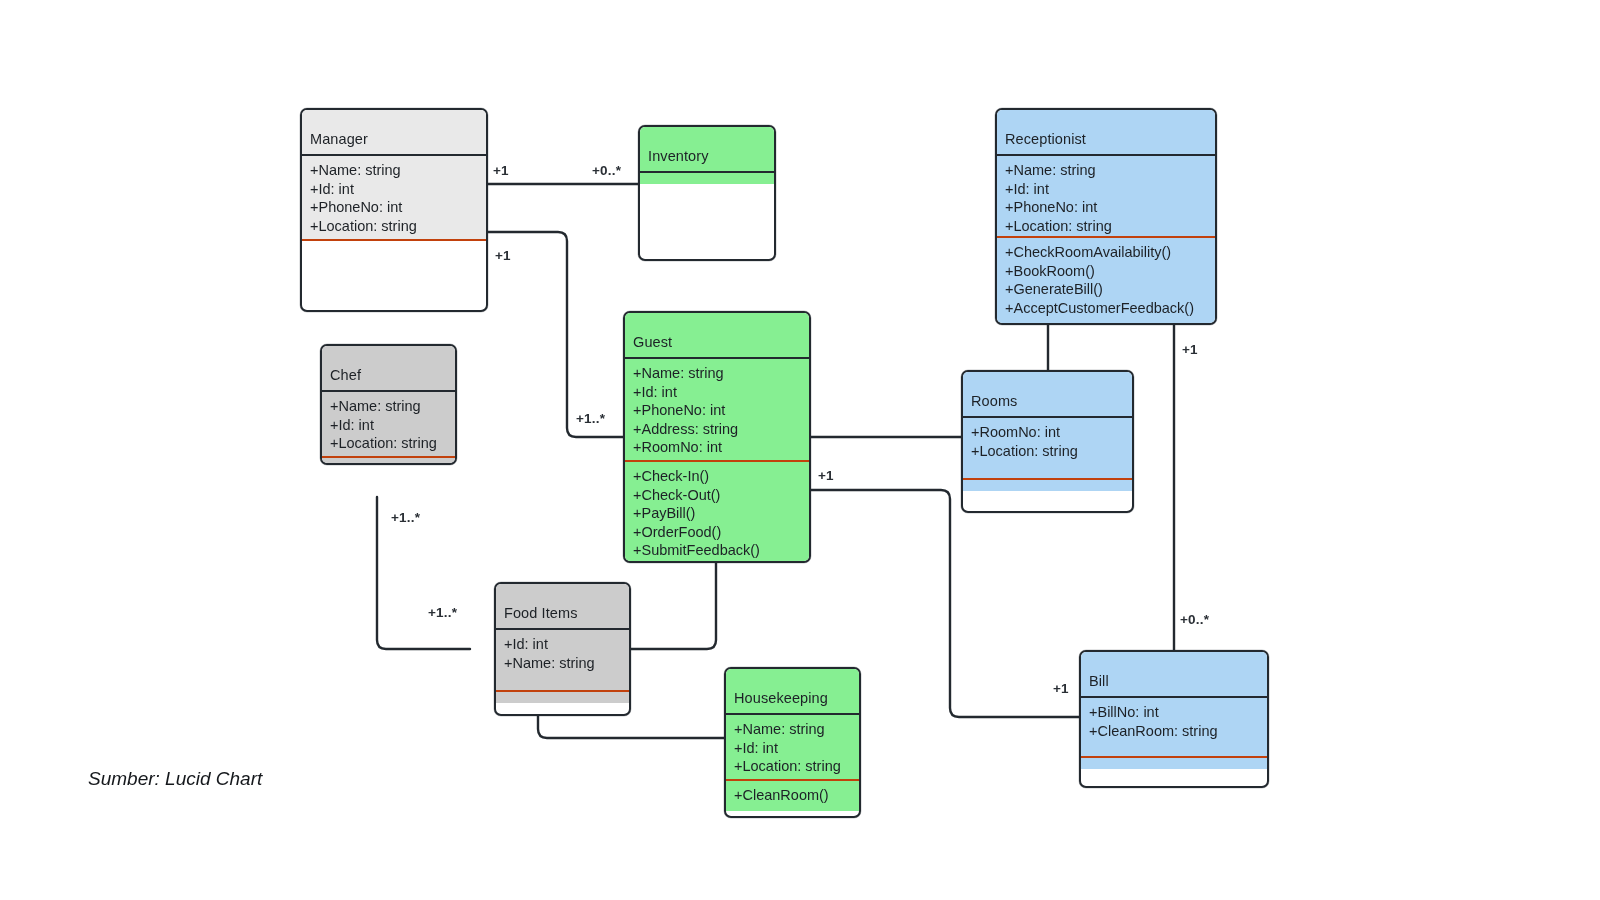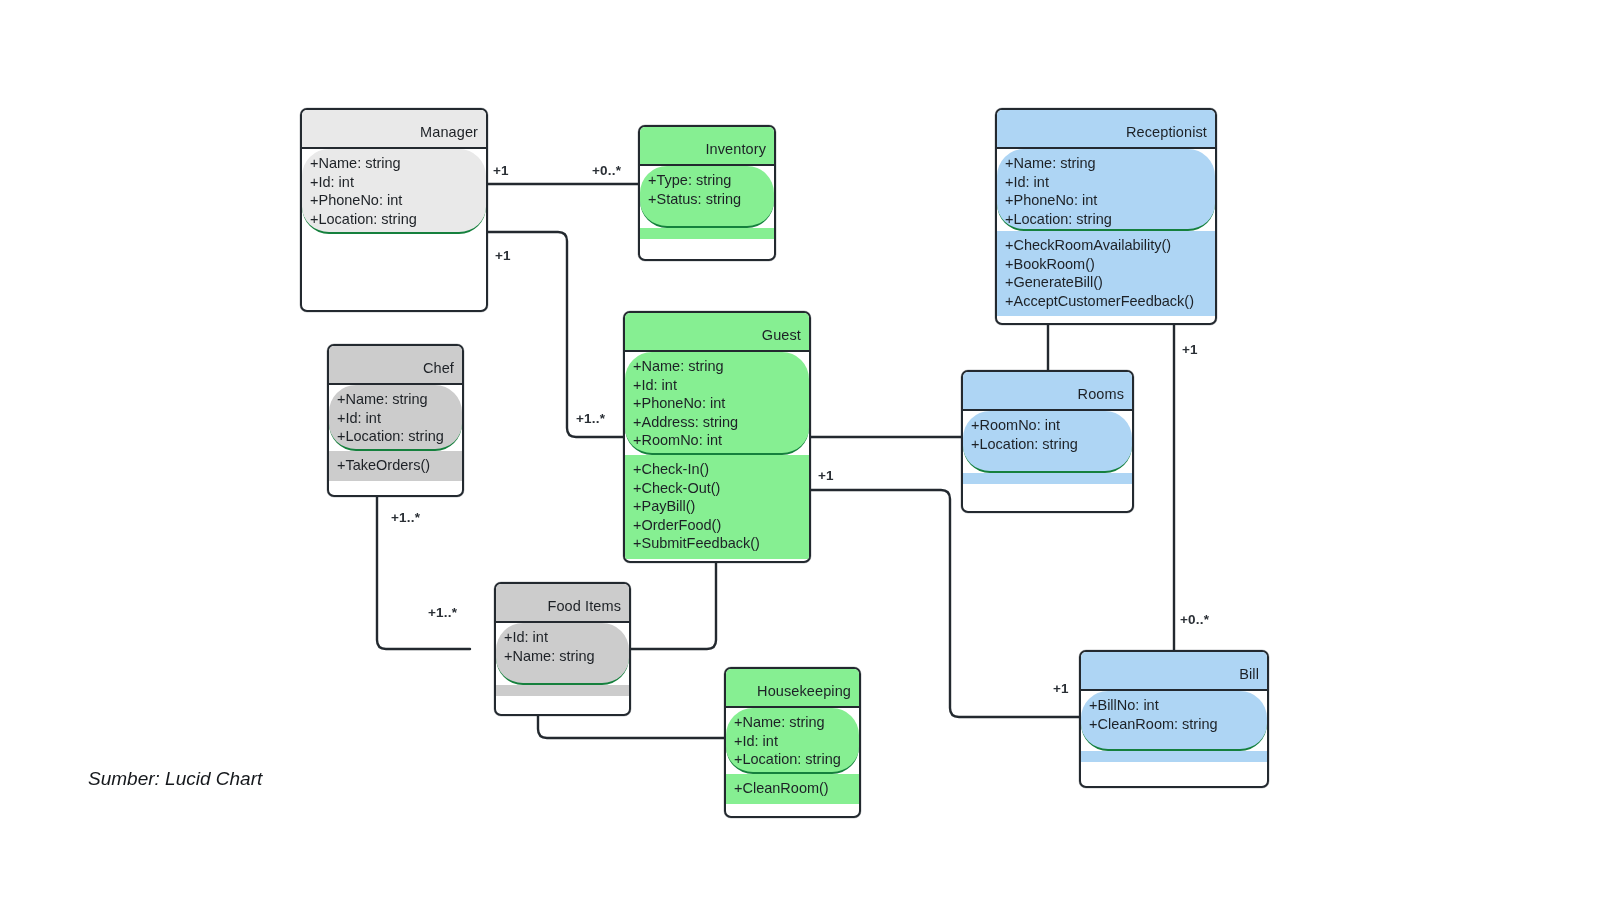--- a/index.html
+++ b/index.html
@@ -38,33 +38,32 @@
     border-radius: 7px;
     overflow: hidden;
     background: #ffffff;
     box-shadow: 0 0 0 0.5px rgba(35,41,47,0.25);
   }
   .uml-class .sec {
     box-sizing: border-box;
     padding: 5px 8px 6px 8px;
   }
   .uml-class .sec.title {
-    text-align: right;
-    padding: 14px 8px 7px 8px;
+    text-align: left;
+    padding: 21px 8px 7px 8px;
     border-bottom: 2px solid #23292f;
     font-size: 14.5px;
     color: #1d2126;
     letter-spacing: 0.1px;
   }
   .uml-class .sec.attrs {
-    border-bottom: 2px solid #15803d;
+    border-bottom: 2px solid #c2410c;
     font-size: 14.5px;
     line-height: 18.6px;
     color: #1d2126;
-    border-radius: 27px;
   }
   .uml-class .sec.methods {
     font-size: 14.5px;
     line-height: 18.6px;
     color: #1d2126;
   }
   .uml-class .row { white-space: nowrap; }
 
   
   .fill-grey-light .sec { background: #e9e9e9; }
@@ -112,42 +111,38 @@
         <div class="sec title">Manager</div>
         <div class="sec attrs" style="height: 85px;">
           <div class="row">+Name: string</div>
           <div class="row">+Id: int</div>
           <div class="row">+PhoneNo: int</div>
           <div class="row">+Location: string</div>
         </div>
       </div>
       <div class="uml-class fill-green" style="left: 638px; top: 125px; width: 138px; height: 136px;">
         <div class="sec title">Inventory</div>
-        <div class="sec attrs" style="height: 62px;">
-          <div class="row">+Type: string</div>
-          <div class="row">+Status: string</div>
-        </div>
         <div class="sec methods" style="flex: 1 1 0%;"></div>
       </div>
       <div class="uml-class fill-blue" style="left: 995px; top: 108px; width: 222px; height: 217px;">
         <div class="sec title">Receptionist</div>
         <div class="sec attrs" style="height: 82px;">
           <div class="row">+Name: string</div>
           <div class="row">+Id: int</div>
           <div class="row">+PhoneNo: int</div>
           <div class="row">+Location: string</div>
         </div>
         <div class="sec methods" style="flex: 1 1 0%;">
           <div class="row">+CheckRoomAvailability()</div>
           <div class="row">+BookRoom()</div>
           <div class="row">+GenerateBill()</div>
           <div class="row">+AcceptCustomerFeedback()</div>
         </div>
       </div>
-      <div class="uml-class fill-grey" style="left: 327px; top: 344px; width: 137px; height: 153px;">
+      <div class="uml-class fill-grey" style="left: 320px; top: 344px; width: 137px; height: 121px;">
         <div class="sec title">Chef</div>
         <div class="sec attrs" style="height: 66px;">
           <div class="row">+Name: string</div>
           <div class="row">+Id: int</div>
           <div class="row">+Location: string</div>
         </div>
         <div class="sec methods" style="flex: 1 1 0%;">
           <div class="row">+TakeOrders()</div>
         </div>
       </div>

